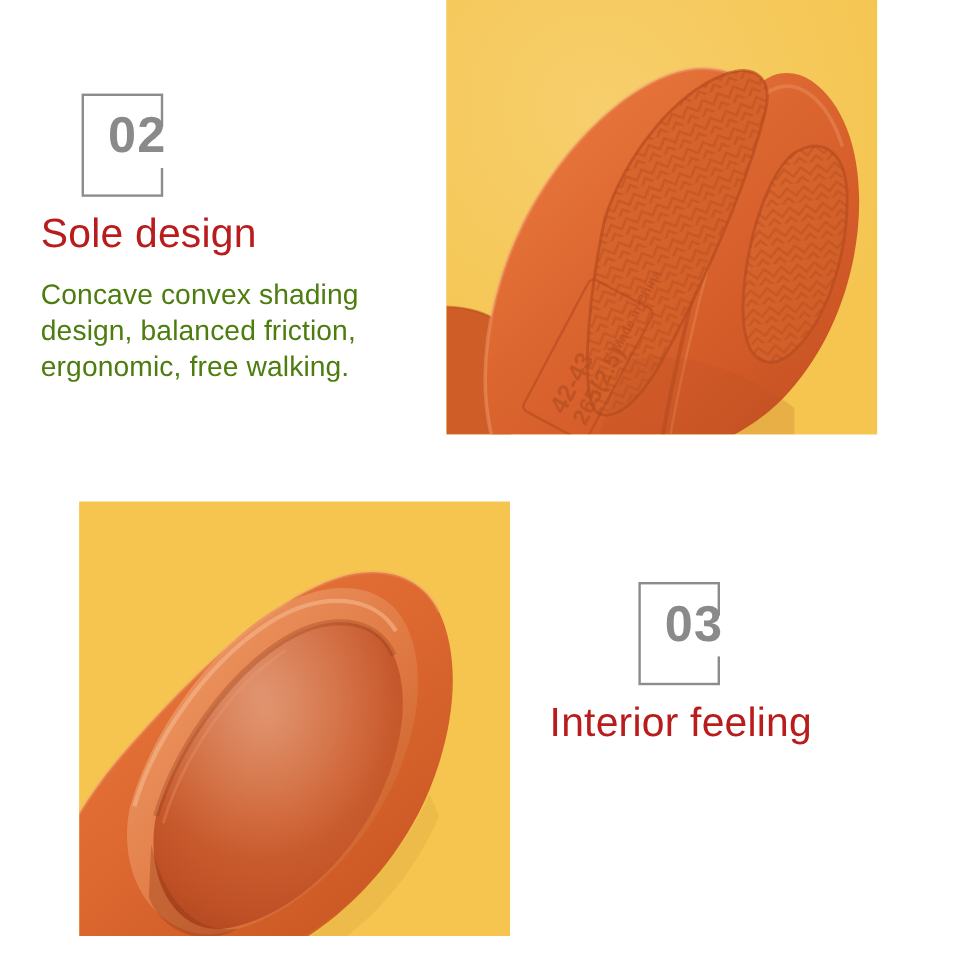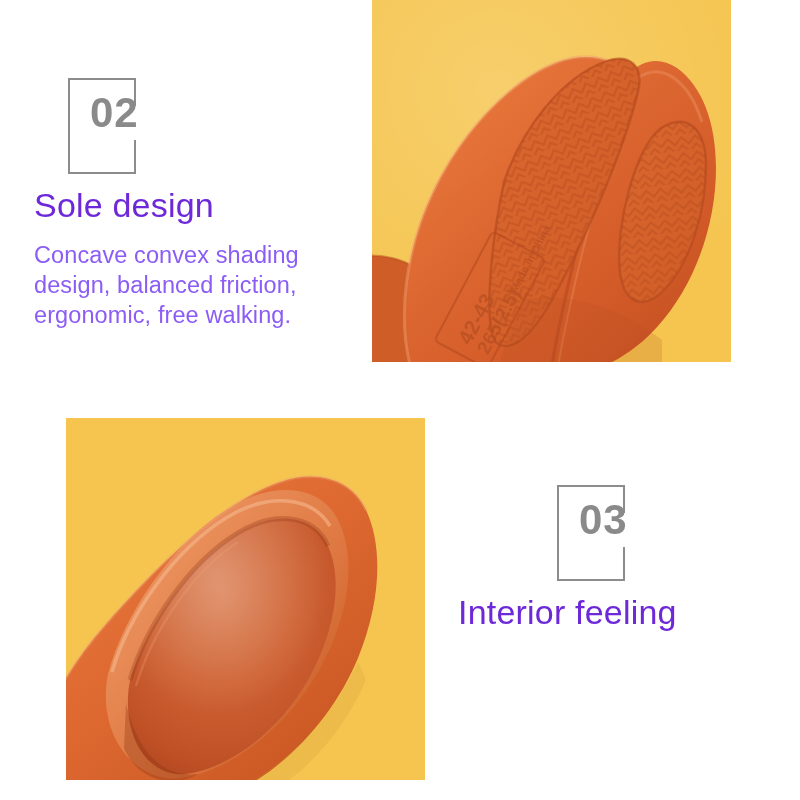--- a/index.html
+++ b/index.html
@@ -15,21 +15,21 @@
     font-family: "Liberation Sans", sans-serif;
     -webkit-font-smoothing: antialiased;
   }
 
   
   .feature-block { position: absolute; }
 
   .num-badge {
     position: relative;
     width: 68px;
-    height: 96px;
+    height: 86px;
   }
   .num-frame {
     position: absolute;
     inset: 0;
     border: 2px solid #8c8c8c;
     box-sizing: border-box;
   }
   
   .num-frame::after {
     content: "";
@@ -49,42 +49,42 @@
     letter-spacing: 1px;
     color: #8a8a8a;
     line-height: 1;
     white-space: nowrap;
   }
 
   .feature-title {
     margin-top: 14px;
     font-size: 34px;
     font-weight: 400;
-    color: #6d28d9;
+    color: #b91c1c;
     line-height: 1.05;
     letter-spacing: 0.2px;
     white-space: nowrap;
   }
 
   .feature-body {
     margin-top: 16px;
     font-size: 23.5px;
     font-weight: 400;
-    color: #8b5cf6;
+    color: #4d7c0f;
     line-height: 30px;
     letter-spacing: 0.1px;
     white-space: pre-line;
   }
 
   
   #block-sole   { left: 34px;  top: 78px; }
   #block-sole .num-badge { margin-left: 34px; }
 
   #block-interior { left: 458px; top: 485px; }
-  #block-interior .num-badge { margin-left: 99px; }
+  #block-interior .num-badge { margin-left: 74px; }
 
   .photo {
     position: absolute;
     overflow: hidden;
     background: #f5c550;
   }
   #photo-sole     { left: 372px; top: 0px;   width: 359px; height: 362px; }
   #photo-interior { left: 66px;  top: 418px; width: 359px; height: 362px; }
   .photo svg { display: block; width: 100%; height: 100%; }
 </style>

